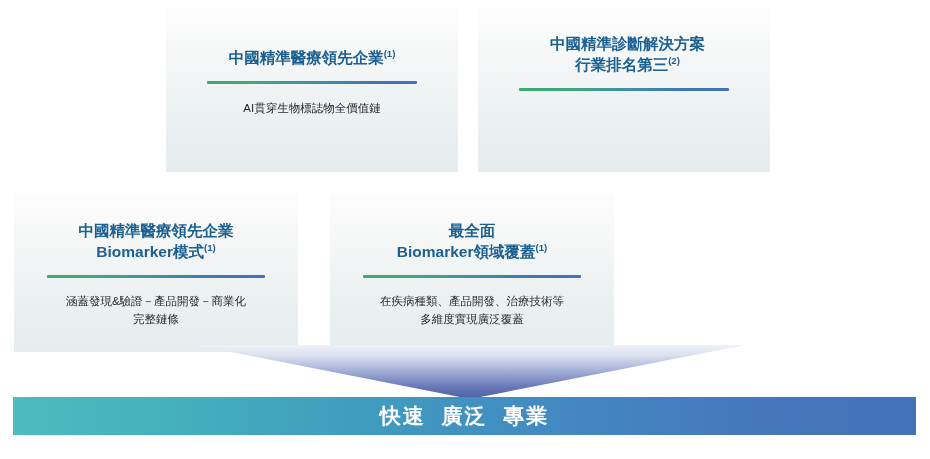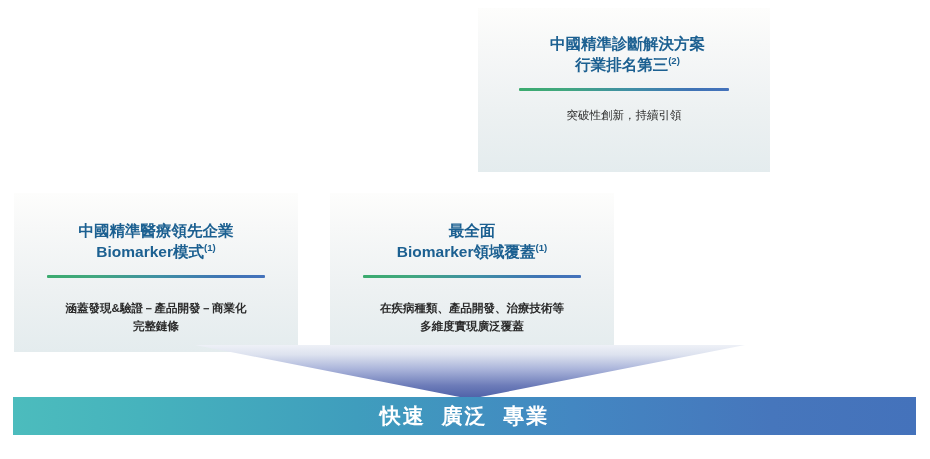--- a/index.html
+++ b/index.html
@@ -74,21 +74,21 @@
   #card-top-1 .card-body,
   #card-top-2 .card-body { font-size: 11.5px; margin-top: 16px; }
 
   
   #card-bot-1 { left: 14px;  top: 193px; width: 284px; height: 159px; }
   #card-bot-2 { left: 330px; top: 193px; width: 284px; height: 159px; }
   #card-bot-3 { left: 632px; top: 193px; width: 284px; height: 159px; }
 
   .card.bottom .card-title { font-size: 15.5px; margin-top: 28px; }
   .card.bottom .divider { width: 218px; margin-top: 12px; }
-  .card.bottom .card-body { font-size: 11.5px; margin-top: 22px; font-weight: bold; }
+  .card.bottom .card-body { font-size: 11.5px; margin-top: 15px; }
 
   
   .arrow-wrap {
     position: absolute;
     left: 195px;
     top: 345px;
     width: 550px;
     height: 54px;
   }
   .arrow-wrap svg { display: block; }
@@ -111,26 +111,30 @@
     font-weight: bold;
     letter-spacing: 2px;
     white-space: pre;
   }
 </style>
 </head>
 <body>
 
 <div class="stage">
 
+  <div class="card top" id="card-top-1">
+    <div class="card-title"><span>中國精準醫療領先企業</span><span class="sup">(1)</span></div>
+    <div class="divider"></div>
+    <div class="card-body">AI貫穿生物標誌物全價值鏈</div>
+  </div>
 
   <div class="card top" id="card-top-2">
     <div class="card-title"><span>中國精準診斷解決方案
 行業排名第三</span><span class="sup">(2)</span></div>
     <div class="divider"></div>
-    <div class="card-body">突破性創新，持續引領</div>
   </div>
 
   <div class="card bottom" id="card-bot-1">
     <div class="card-title"><span>中國精準醫療領先企業
 Biomarker模式</span><span class="sup">(1)</span></div>
     <div class="divider"></div>
     <div class="card-body">涵蓋發現&amp;驗證－產品開發－商業化
 完整鏈條</div>
   </div>
 

